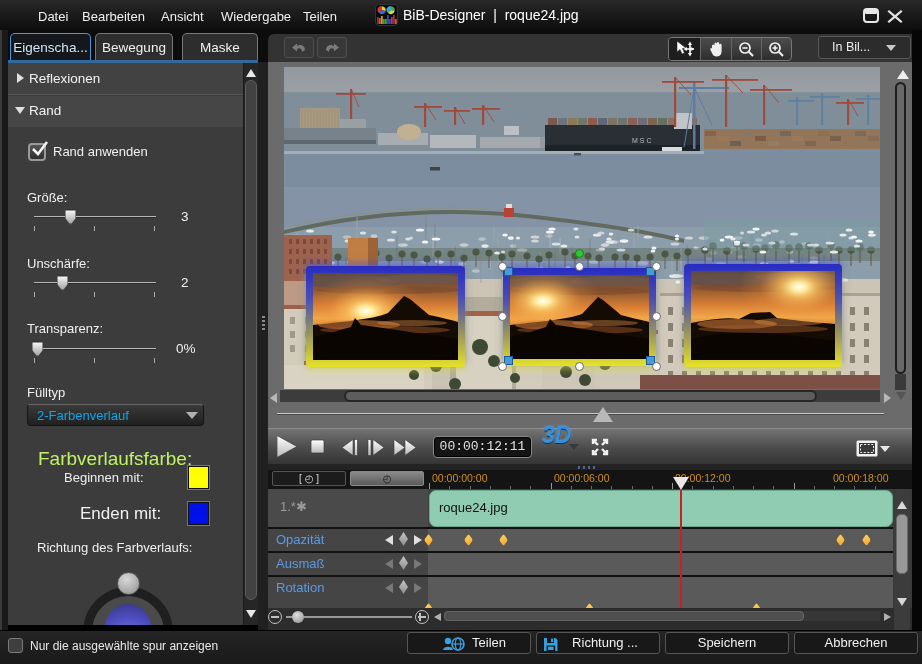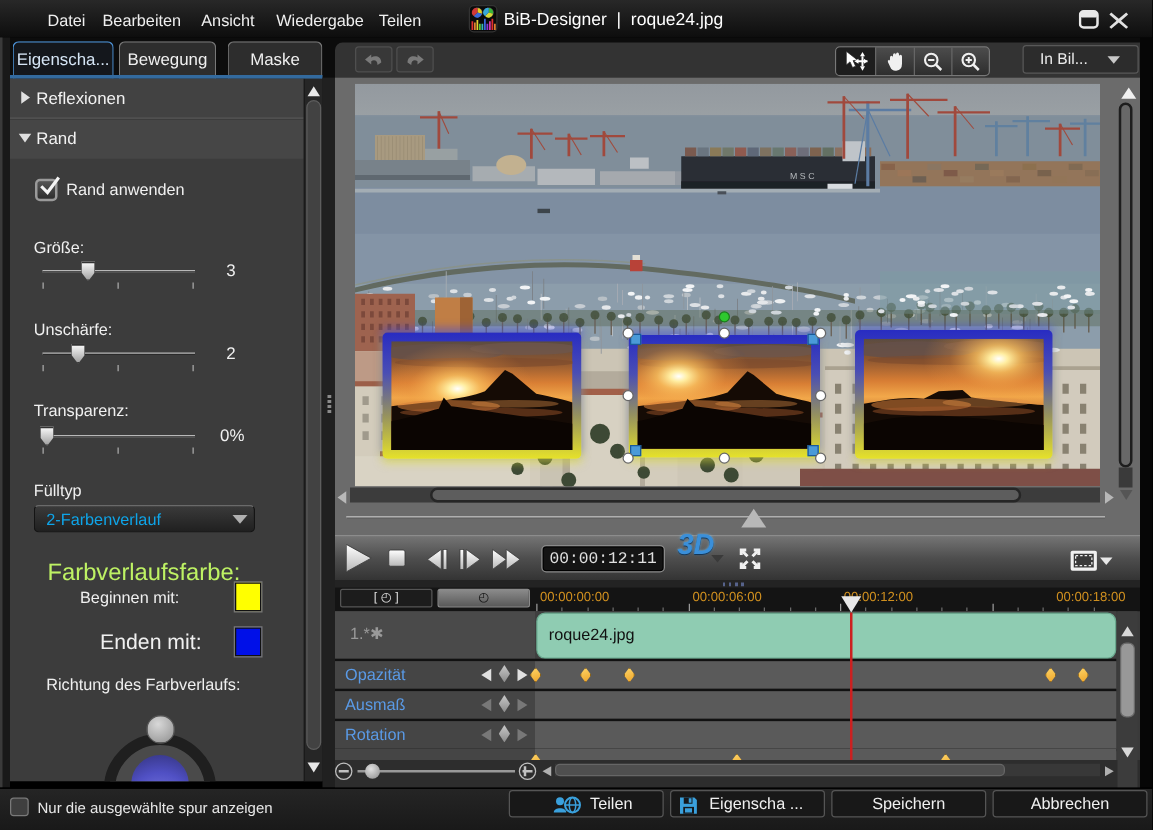--- a/index.html
+++ b/index.html
@@ -962,21 +962,21 @@
 <div class="abs" style="left:612px;top:384px;width:0;height:0;border-top:6px solid #e8e8e8;border-left:5px solid transparent;border-right:5px solid transparent;"></div>
 
 </div>
 <div id="timeline">
 <div class="abs" style="left:0;top:0;width:644px;height:19px;background:#141414;"></div>
 <div class="abs" style="left:4px;top:1px;width:74px;height:15px;background:#1c1c1c;border:1px solid #555;border-radius:2px;color:#ddd;font-size:10px;text-align:center;line-height:13px;">[&nbsp;◴&nbsp;]</div>
 <div class="abs" style="left:82px;top:1px;width:74px;height:15px;background:linear-gradient(#8a8a8a,#5a5a5a);border:1px solid #8a8a8a;border-radius:2px;color:#161616;font-size:10px;text-align:center;line-height:13px;">◴</div>
 <div class="abs" style="left:164px;top:2px;font-size:10.5px;color:#cf8f1f;">00:00:00:00</div>
 <div class="abs" style="left:286px;top:2px;font-size:10.5px;color:#cf8f1f;">00:00:06:00</div>
 <div class="abs" style="left:407px;top:2px;font-size:10.5px;color:#cf8f1f;">00:00:12:00</div>
-<div class="abs" style="left:539px;top:2px;font-size:10.5px;color:#cf8f1f;padding-left:38px;">00:00:18:00</div>
+<div class="abs" style="left:527px;top:2px;font-size:10.5px;color:#cf8f1f;padding-left:38px;">00:00:18:00</div>
 <div class="abs" style="left:161.0px;top:13px;width:1px;height:6px;background:#999;"></div>
     <div class="abs" style="left:181.2px;top:16px;width:1px;height:3px;background:#6a6a6a;"></div>
     <div class="abs" style="left:201.5px;top:16px;width:1px;height:3px;background:#6a6a6a;"></div>
     <div class="abs" style="left:221.8px;top:16px;width:1px;height:3px;background:#6a6a6a;"></div>
     <div class="abs" style="left:242.0px;top:16px;width:1px;height:3px;background:#6a6a6a;"></div>
     <div class="abs" style="left:262.2px;top:16px;width:1px;height:3px;background:#6a6a6a;"></div>
     <div class="abs" style="left:282.5px;top:13px;width:1px;height:6px;background:#999;"></div>
     <div class="abs" style="left:302.8px;top:16px;width:1px;height:3px;background:#6a6a6a;"></div>
     <div class="abs" style="left:323.0px;top:16px;width:1px;height:3px;background:#6a6a6a;"></div>
     <div class="abs" style="left:343.2px;top:16px;width:1px;height:3px;background:#6a6a6a;"></div>
@@ -1059,16 +1059,16 @@
         <circle cx="18" cy="8" r="6" fill="none" stroke="#3aa0dc" stroke-width="1.6"></circle>
         <ellipse cx="18" cy="8" rx="2.6" ry="6" fill="none" stroke="#3aa0dc" stroke-width="1.2"></ellipse>
         <line x1="12" y1="8" x2="24" y2="8" stroke="#3aa0dc" stroke-width="1.2"></line>
       </svg><span style="margin-left:40px;">Teilen</span></div>
 <div class="btn" style="left:536px;"><svg style="position:absolute;left:5px;top:3px;" width="18" height="16">
         <path d="M2 2 L13.5 2 L15.5 4 L15.5 15 L2 15 Z" fill="#3aa0dc"></path>
         <rect x="5" y="2" width="7" height="5" fill="#16181c"></rect>
         <rect x="9" y="2.6" width="2.2" height="3.6" fill="#3aa0dc"></rect>
         <rect x="4.6" y="9.5" width="8.6" height="5.5" fill="#16181c"></rect>
         <rect x="6" y="10.6" width="5.6" height="3.4" fill="#3aa0dc"></rect>
-      </svg><span style="margin-left:14px;">Eigenscha ...</span></div>
+      </svg><span style="margin-left:14px;">Richtung ...</span></div>
 <div class="btn" style="left:665px;">Speichern</div>
 <div class="btn" style="left:794px;">Abbrechen</div>
 </div>
 
 </body></html>

